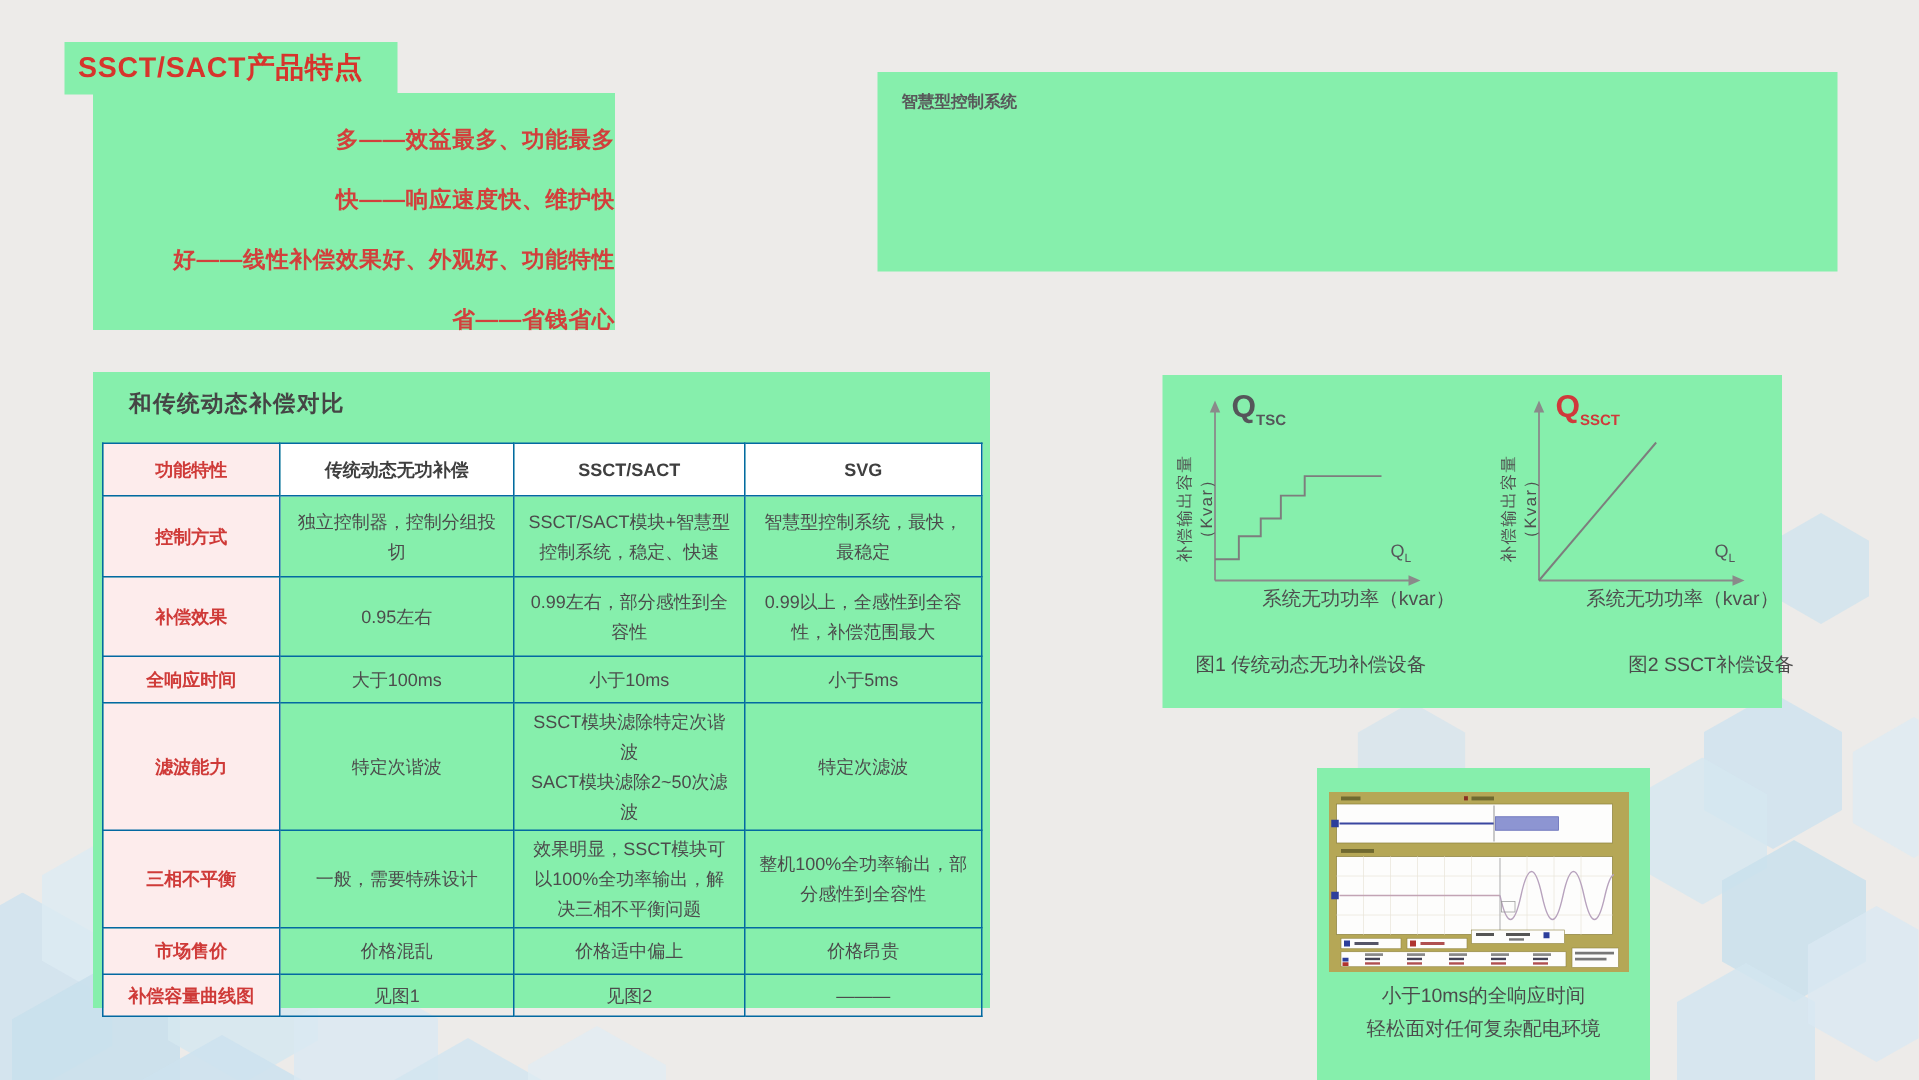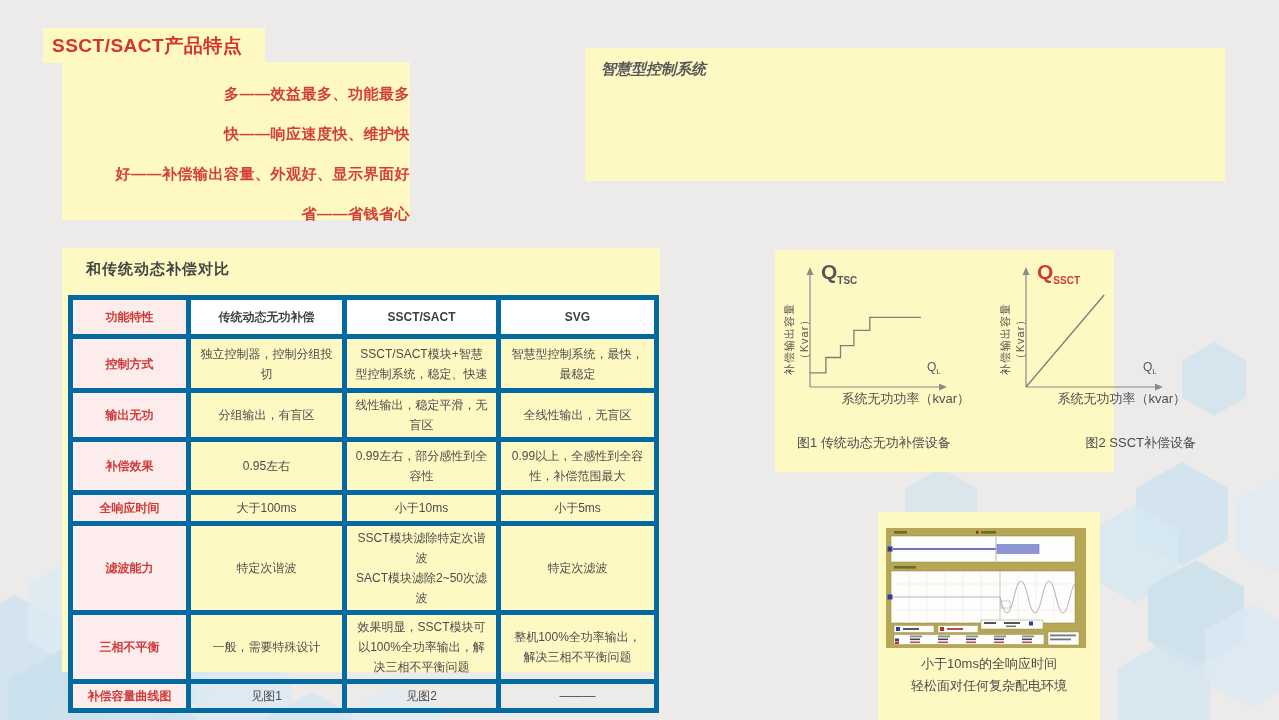--- a/index.html
+++ b/index.html
@@ -2,45 +2,45 @@
 <html><head>
 <meta charset="utf-8">
 <style>
   html,body{margin:0;padding:0;}
   body{
     width:1279px;height:720px;position:relative;overflow:hidden;
     background:#edebe9;
     font-family:"Liberation Sans","DejaVu Sans",sans-serif;
     color:#4c4c4c;
   }
-  .card{position:absolute;background:#fef9c3;}
+  .card{position:absolute;background:#86efac;}
   .hex{position:absolute;clip-path:polygon(50% 0%,100% 25%,100% 75%,50% 100%,0% 75%,0% 25%);}
   
   #title-card{left:43px;top:28px;width:222px;height:35px;}
   #page-title{font-size:19px;font-weight:bold;color:#d7342c;line-height:35px;padding-left:9px;letter-spacing:0.5px;}
   
   #features-card{left:62px;top:62px;width:348px;height:158px;}
   #features-list{list-style:none;margin:0;padding:12px 0 0 18px;}
   #features-list li{height:40px;line-height:40px;font-size:15px;font-weight:bold;color:#d2403c;letter-spacing:0.5px;text-align:right;}
   
   #smart-card{left:585px;top:48px;width:640px;height:133px;}
-  #smart-title{font-size:15px;font-weight:bold;color:#58585a;padding:12px 0 0 16px;font-style:italic;}
+  #smart-title{font-size:11px;font-weight:bold;color:#58585a;padding:12px 0 0 16px;}
   #smart-body{margin:6px 8px 0 8px;font-size:13px;line-height:27px;color:#4b4b4b;text-indent:2em;text-align:justify;}
   
   #comparison-card{left:62px;top:248px;width:598px;height:424px;}
   #comparison-title{font-size:15px;font-weight:bold;color:#454545;padding:12px 0 0 24px;letter-spacing:1px;}
   #comparison-table{position:absolute;left:6px;top:47px;width:586px;border-collapse:collapse;table-layout:fixed;}
   #comparison-table th,#comparison-table td{
-    border:5px solid #0369a1;font-size:12px;text-align:center;vertical-align:middle;
+    border:1px solid #0369a1;font-size:12px;text-align:center;vertical-align:middle;
     padding:2px 8px;white-space:pre-line;line-height:20px;color:#4c4c4c;
   }
   #comparison-table th{font-weight:bold;color:#3f3f3f;height:30px;background:#ffffff;}
   #comparison-table th.rowhead, #comparison-table td.rowhead{background:#fdecec;color:#cf3a38;font-weight:bold;font-size:12px;}
   
-  #figures-card{left:775px;top:250px;width:339px;height:222px;}
+  #figures-card{left:775px;top:250px;width:413px;height:222px;}
   .figure{position:absolute;width:195px;height:210px;top:12px;}
   #figure1{left:10px;} #figure2{left:226px;}
   .fig-q{position:absolute;left:36px;top:-2px;font-size:21px;font-weight:bold;color:#55565a;}
   .fig-q sub{font-size:10px;font-weight:bold;}
   #figure2 .fig-q{color:#d0393b;}
   .fig-ylabel{position:absolute;left:-48px;top:62px;width:120px;text-align:center;font-size:11px;color:#4f4f4f;
     transform:rotate(-90deg);letter-spacing:1px;}
   .fig-xlabel{position:absolute;left:0;top:128px;width:185px;text-align:right;font-size:13px;color:#4f4f4f;}
   .fig-ql{position:absolute;left:142px;top:98px;font-size:12px;color:#55565a;}
   .fig-ql sub{font-size:8px;}
@@ -76,21 +76,21 @@
 </div>
 
 <div class="card" id="title-card">
   <div id="page-title">SSCT/SACT产品特点</div>
 </div>
 
 <div class="card" id="features-card">
   <ul id="features-list">
     <li>多——效益最多、功能最多</li>
     <li>快——响应速度快、维护快</li>
-    <li>好——补偿输出容量、外观好、显示界面好</li>
+    <li>好——线性补偿效果好、外观好、功能特性</li>
     <li>省——省钱省心</li>
   </ul>
 </div>
 
 <div class="card" id="smart-card">
   <div id="smart-title">智慧型控制系统</div>
 </div>
 
 <div class="card" id="comparison-card">
   <div id="comparison-title">和传统动态补偿对比</div>
@@ -109,26 +109,20 @@
         <th>SVG</th>
       </tr>
     </thead>
     <tbody>
         <tr style="height: 54px;">
           <td class="rowhead">控制方式</td>
           <td>独立控制器，控制分组投切</td>
           <td>SSCT/SACT模块+智慧型控制系统，稳定、快速</td>
           <td>智慧型控制系统，最快，最稳定</td>
         </tr>
-        <tr style="height: 31px;">
-          <td class="rowhead">输出无功</td>
-          <td>分组输出，有盲区</td>
-          <td>线性输出，稳定平滑，无盲区</td>
-          <td>全线性输出，无盲区</td>
-        </tr>
         <tr style="height: 53px;">
           <td class="rowhead">补偿效果</td>
           <td>0.95左右</td>
           <td>0.99左右，部分感性到全容性</td>
           <td>0.99以上，全感性到全容性，补偿范围最大</td>
         </tr>
         <tr style="height: 31px;">
           <td class="rowhead">全响应时间</td>
           <td>大于100ms</td>
           <td>小于10ms</td>
@@ -138,21 +132,27 @@
           <td class="rowhead">滤波能力</td>
           <td>特定次谐波</td>
           <td>SSCT模块滤除特定次谐波
 SACT模块滤除2~50次滤波</td>
           <td>特定次滤波</td>
         </tr>
         <tr style="height: 54px;">
           <td class="rowhead">三相不平衡</td>
           <td>一般，需要特殊设计</td>
           <td>效果明显，SSCT模块可以100%全功率输出，解决三相不平衡问题</td>
-          <td>整机100%全功率输出，解决三相不平衡问题</td>
+          <td>整机100%全功率输出，部分感性到全容性</td>
+        </tr>
+        <tr style="height: 31px;">
+          <td class="rowhead">市场售价</td>
+          <td>价格混乱</td>
+          <td>价格适中偏上</td>
+          <td>价格昂贵</td>
         </tr>
         <tr style="height: 28px;">
           <td class="rowhead">补偿容量曲线图</td>
           <td>见图1</td>
           <td>见图2</td>
           <td>———</td>
         </tr>
       </tbody>
   </table>
 </div>

